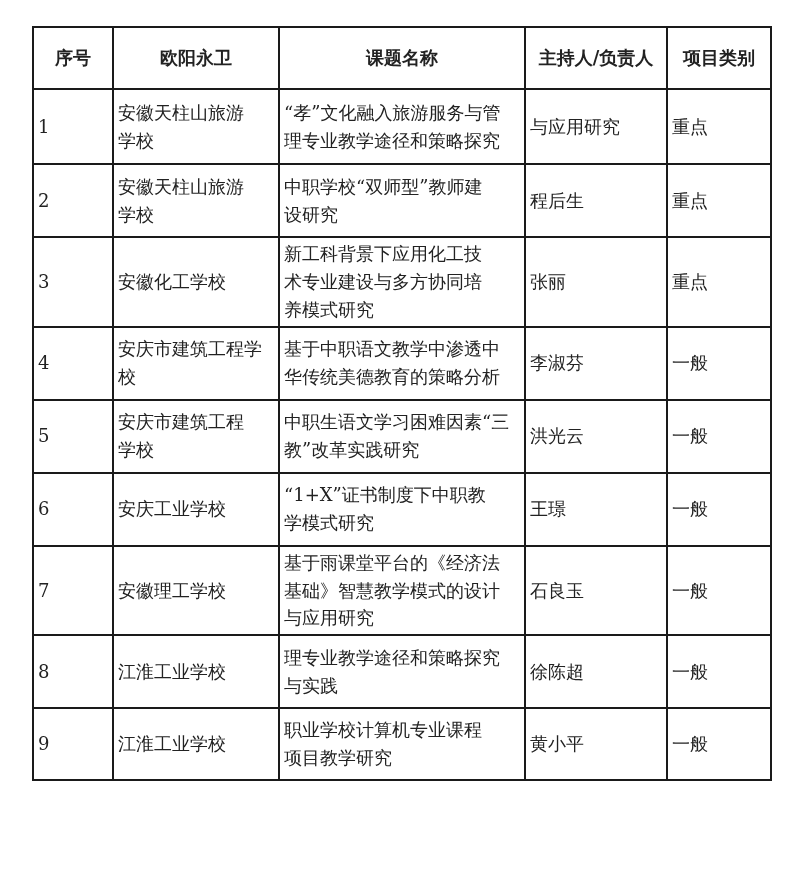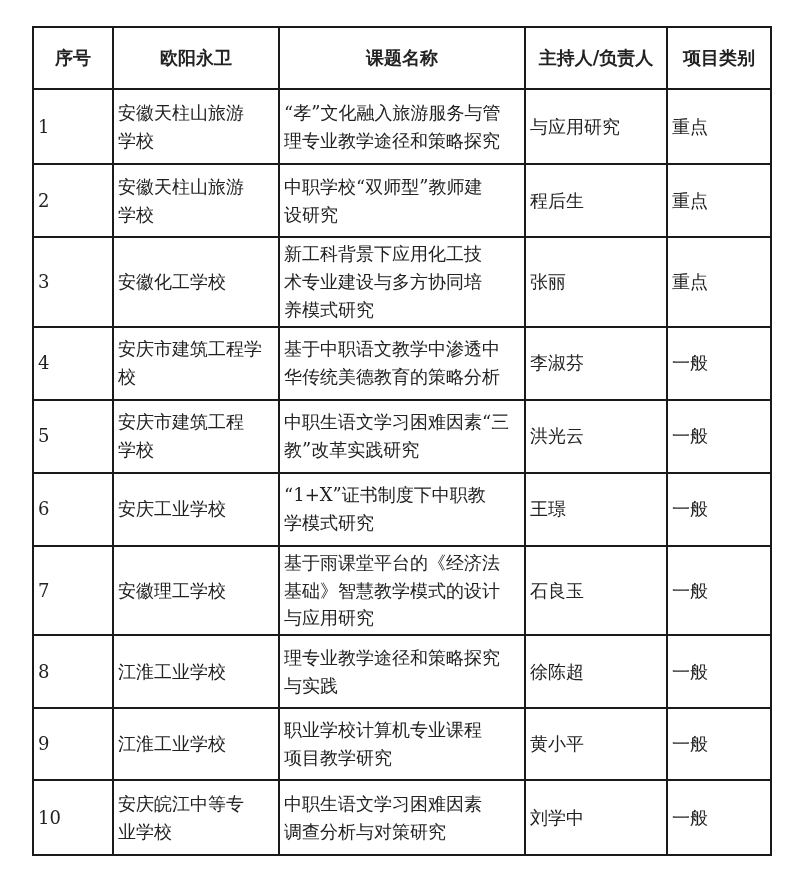--- a/index.html
+++ b/index.html
@@ -148,23 +148,14 @@
       <td>一般</td>
     </tr>
     <tr class="r9">
       <td>9</td>
       <td>江淮工业学校</td>
       <td>职业学校计算机专业课程
 项目教学研究</td>
       <td>黄小平</td>
       <td>一般</td>
     </tr>
-    <tr class="r10">
-      <td>10</td>
-      <td>安庆皖江中等专
-业学校</td>
-      <td>中职生语文学习困难因素
-调查分析与对策研究</td>
-      <td>刘学中</td>
-      <td>一般</td>
-    </tr>
   </tbody>
 </table>
 
 </body></html>

